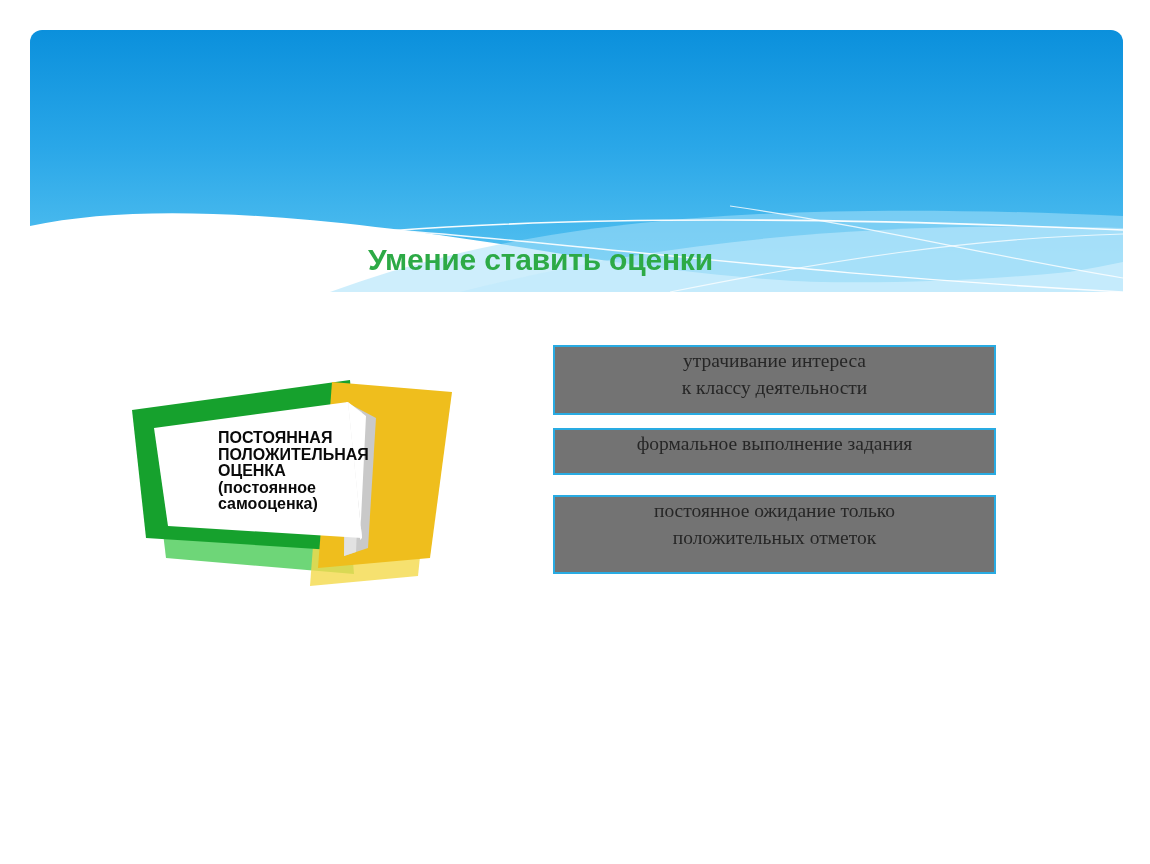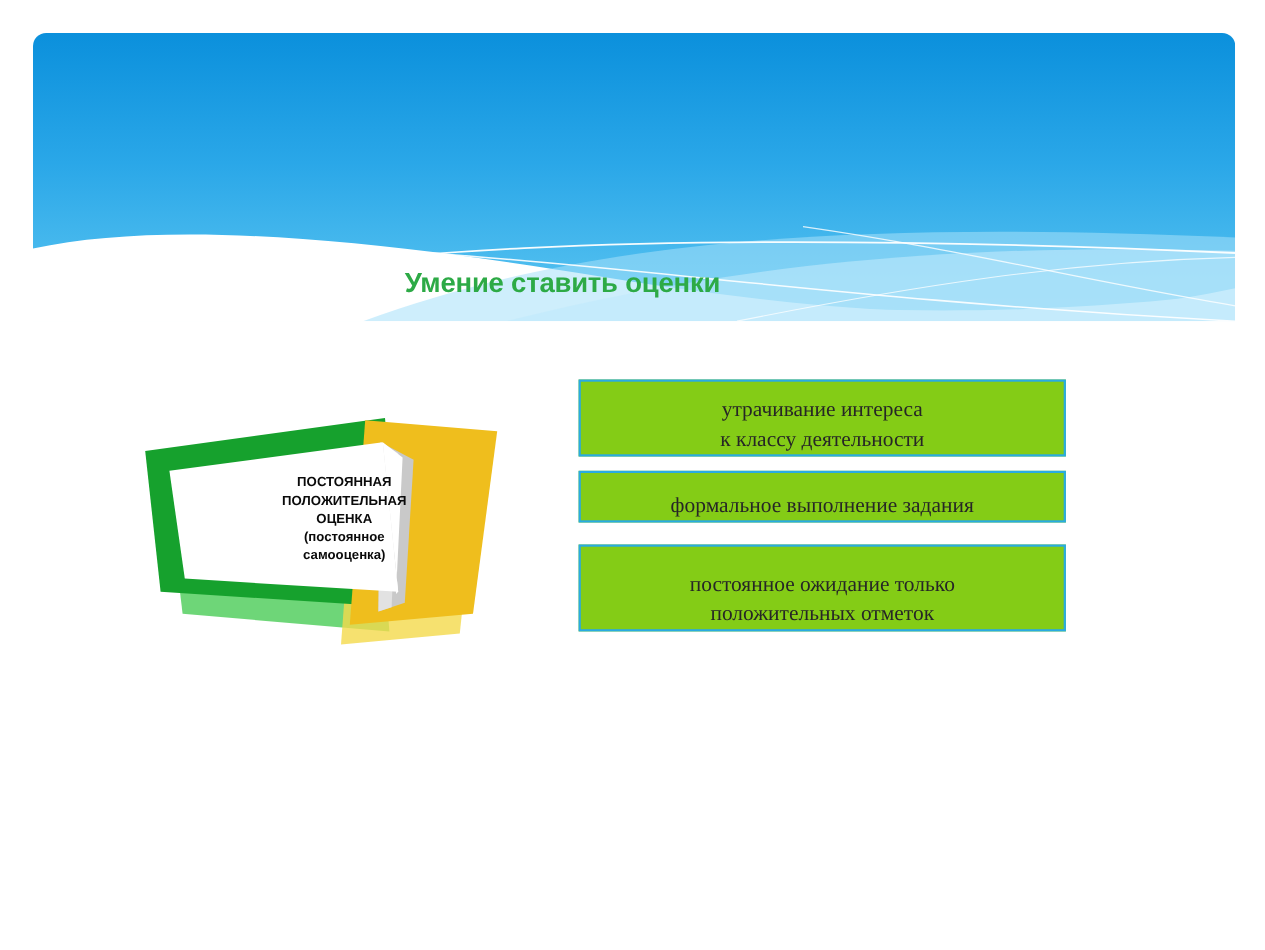--- a/index.html
+++ b/index.html
@@ -20,64 +20,65 @@
   #banner{
     position:absolute;left:30px;top:30px;width:1093px;height:262px;
     overflow:hidden;
   }
   #banner svg{display:block;}
 
   
   #slide-title{
     position:absolute;
     left:368px;top:243px;
-    font-size:25px;
+    font-size:30px;
     font-weight:bold;
     color:#2DAA46;
     letter-spacing:-0.2px;
     white-space:nowrap;
     z-index:20;
     font-family:"Liberation Sans", sans-serif;
   }
 
   
   #left-graphic{
     position:absolute;left:118px;top:362px;width:350px;height:240px;
   }
   #left-graphic svg{display:block;}
   #left-graphic-text{
     position:absolute;
     left:100px;top:68px;width:190px;
-    text-align:center;
+    text-align:left;
     color:#0a0a0a;
     font-family:"Liberation Sans", sans-serif;
-    font-size:12px;
+    font-size:16px;
     font-weight:bold;
     line-height:16.5px;
     z-index:5;
     pointer-events:none;
   }
   #left-graphic-text .caps{display:block;}
   #left-graphic-text .paren{display:block;}
 
   
   #box-list{
     position:absolute;left:526px;top:345px;width:443px;
   }
   .consequence-box{
     box-sizing:border-box;
     border:2px solid #29ABE2;
-    background:#84cc16;
+    background:#737373;
     color:#262626;
     font-family:"Liberation Serif", serif;
     text-align:center;
     display:flex;
-    align-items:flex-end;
+    align-items:flex-start;
     justify-content:center;
     width:443px;
+    margin-left:27px;
   }
   .consequence-box .line{display:block;}
   .box-text{
     font-size:19.5px;
     line-height:27px;
     padding:0 8px;
   }
   .b1{height:70px;margin-top:0px;}
   .b2{height:68px;margin-top:4px;}
   .b3{height:47px;margin-top:13px;}

